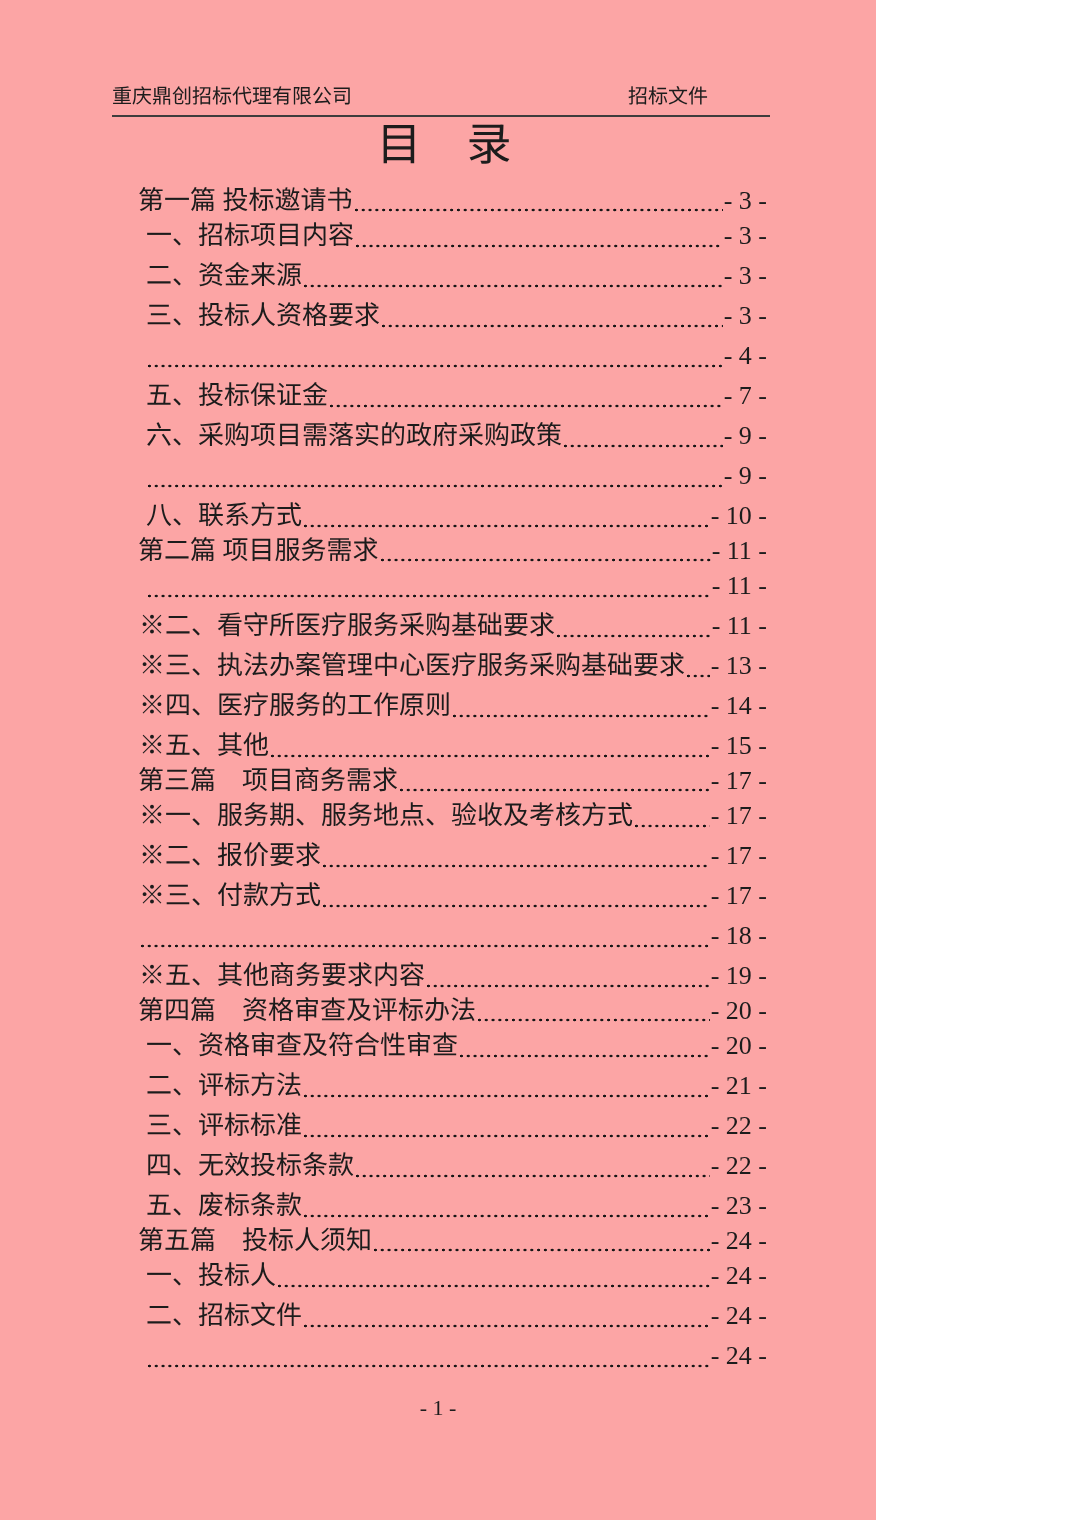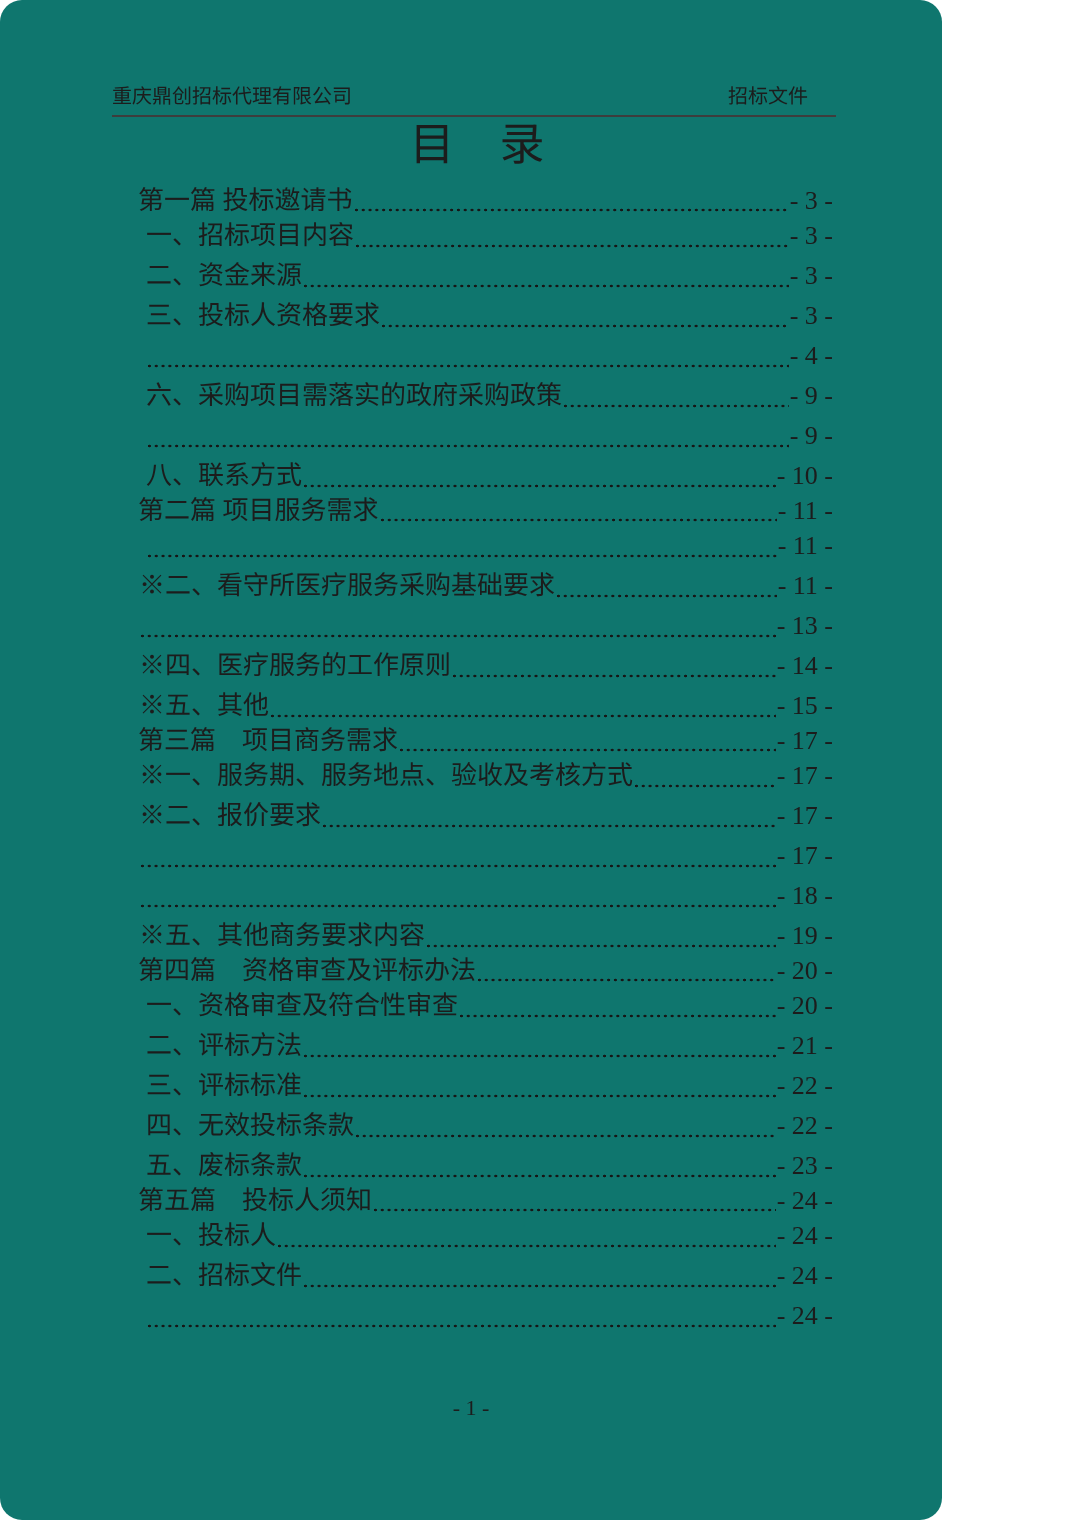--- a/index.html
+++ b/index.html
@@ -2,43 +2,42 @@
 <html lang="zh-CN"><head>
 <meta charset="utf-8">
 <style>
   html, body {
     margin: 0;
     padding: 0;
     background: #ffffff;
   }
   .page {
     position: relative;
-    width: 942px;
+    width: 876px;
     height: 1520px;
-    background: #0f766e;
+    background: #fca5a5;
     color: #1c1c1c;
     font-family: "Liberation Serif", "DejaVu Serif", serif;
     overflow: hidden;
-    border-radius: 22px;
   }
   .header {
     position: absolute;
     top: 84px;
     left: 112px;
     right: 106px;
     display: flex;
     justify-content: space-between;
     align-items: flex-end;
     font-size: 20px;
     line-height: 24px;
     border-bottom: 2px solid #3d3d3d;
     padding-bottom: 7px;
   }
   .header-right {
-    margin-right: 28px;
+    margin-right: 62px;
   }
   .doc-title {
     position: absolute;
     top: 116px;
     left: 6px;
     width: 100%;
     margin: 0;
     text-align: center;
     font-size: 45px;
     font-weight: 400;
@@ -135,20 +134,25 @@
     <span class="toc-label">三、投标人资格要求</span>
     <span class="toc-leader"></span>
     <span class="toc-page">- 3 -</span>
   </div>
 
   <div class="toc-row item">
     <span class="toc-leader"></span>
     <span class="toc-page">- 4 -</span>
   </div>
 
+  <div class="toc-row item">
+    <span class="toc-label">五、投标保证金</span>
+    <span class="toc-leader"></span>
+    <span class="toc-page">- 7 -</span>
+  </div>
 
   <div class="toc-row item">
     <span class="toc-label">六、采购项目需落实的政府采购政策</span>
     <span class="toc-leader"></span>
     <span class="toc-page">- 9 -</span>
   </div>
 
   <div class="toc-row item">
     <span class="toc-leader"></span>
     <span class="toc-page">- 9 -</span>
@@ -171,20 +175,21 @@
     <span class="toc-page">- 11 -</span>
   </div>
 
   <div class="toc-row item-star">
     <span class="toc-label">※二、看守所医疗服务采购基础要求</span>
     <span class="toc-leader"></span>
     <span class="toc-page">- 11 -</span>
   </div>
 
   <div class="toc-row item-star">
+    <span class="toc-label">※三、执法办案管理中心医疗服务采购基础要求</span>
     <span class="toc-leader"></span>
     <span class="toc-page">- 13 -</span>
   </div>
 
   <div class="toc-row item-star">
     <span class="toc-label">※四、医疗服务的工作原则</span>
     <span class="toc-leader"></span>
     <span class="toc-page">- 14 -</span>
   </div>
 
@@ -206,20 +211,21 @@
     <span class="toc-page">- 17 -</span>
   </div>
 
   <div class="toc-row item-star">
     <span class="toc-label">※二、报价要求</span>
     <span class="toc-leader"></span>
     <span class="toc-page">- 17 -</span>
   </div>
 
   <div class="toc-row item-star">
+    <span class="toc-label">※三、付款方式</span>
     <span class="toc-leader"></span>
     <span class="toc-page">- 17 -</span>
   </div>
 
   <div class="toc-row item-star">
     <span class="toc-leader"></span>
     <span class="toc-page">- 18 -</span>
   </div>
 
   <div class="toc-row item-star">

